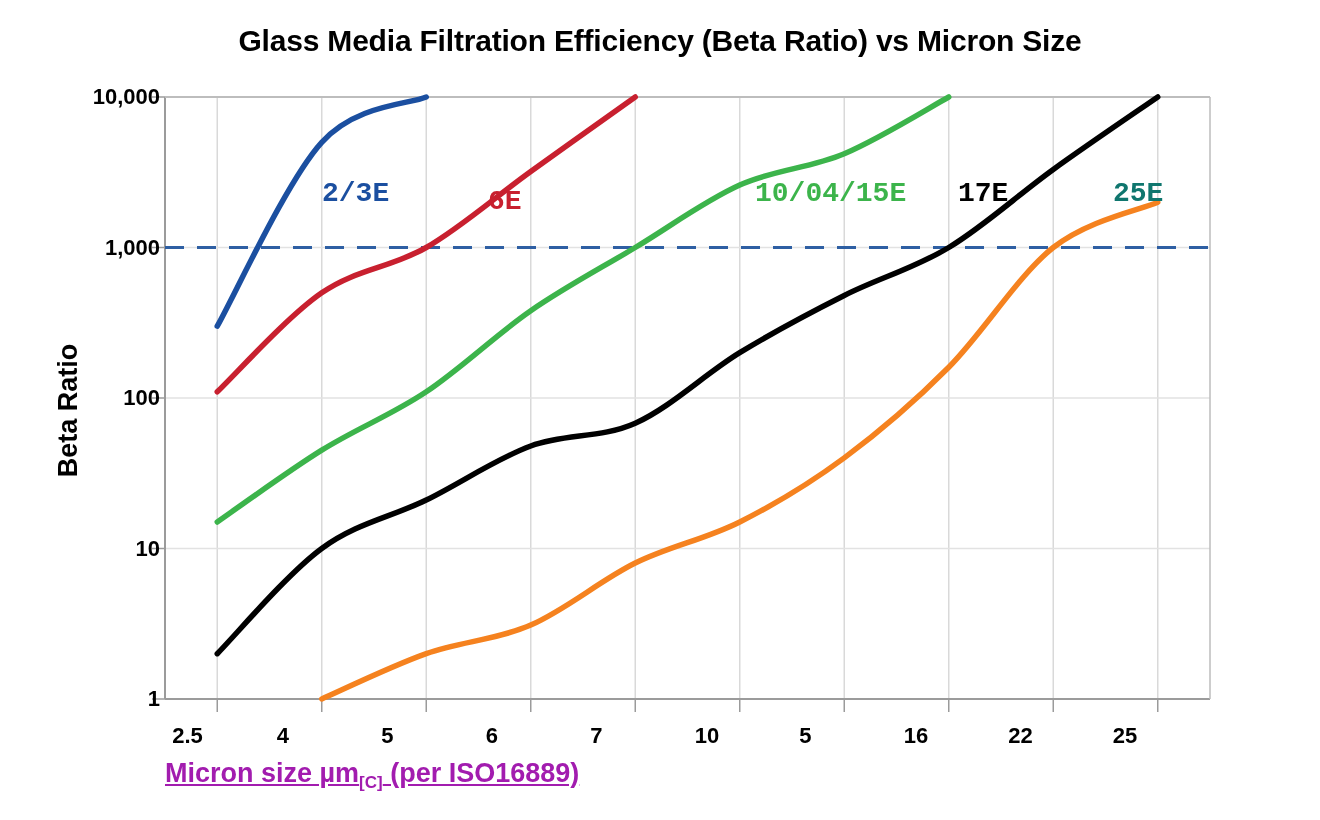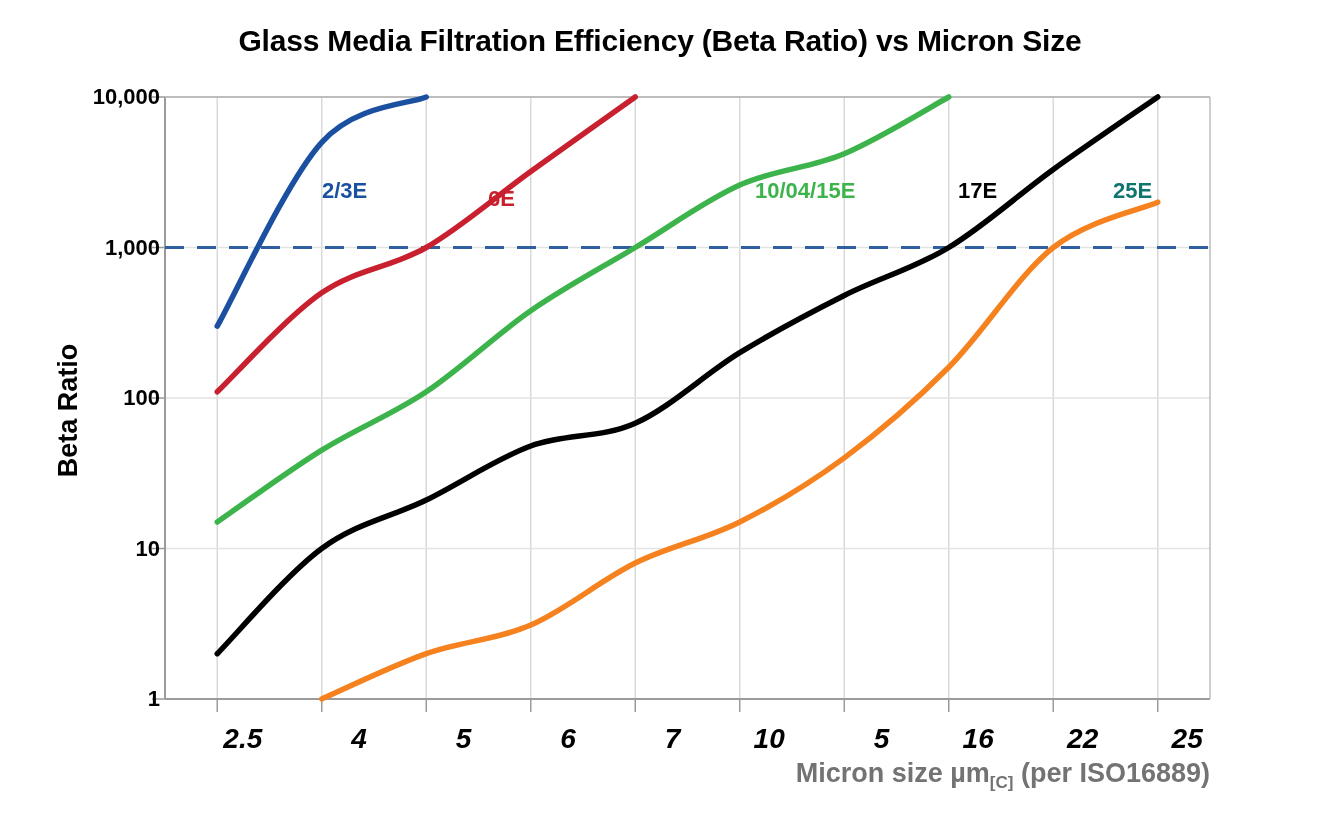--- a/index.html
+++ b/index.html
@@ -40,24 +40,25 @@
     font-weight: bold;
     color: #000000;
     transform: rotate(-90deg);
     transform-origin: center center;
   }
   .x-axis-title {
     position: absolute;
     left: 165px;
     top: 758px;
     width: 1045px;
-    text-align: right;
+    text-align: left;
     font-size: 27px;
     font-weight: bold;
-    color: #737373;
+    color: #a21caf;
+    text-decoration: underline;
   }
   .x-axis-title sub {
     font-size: 17px;
     vertical-align: -0.35em;
   }
   .plot-svg {
     position: absolute;
     left: 0;
     top: 0;
   }
@@ -66,34 +67,34 @@
     right: 1160px;
     text-align: right;
     width: 200px;
     font-size: 22px;
     font-weight: bold;
     color: #000000;
     line-height: 1;
   }
   .x-tick-label {
     position: absolute;
-    text-align: right;
+    text-align: left;
     width: 90px;
-    font-size: 28px;
+    font-size: 22px;
     font-weight: bold;
     color: #000000;
     line-height: 1;
-    font-style: italic;
   }
   .series-label {
     position: absolute;
-    font-size: 22px;
+    font-size: 28px;
     font-weight: bold;
     white-space: nowrap;
     line-height: 1;
+    font-family: Liberation Mono, monospace;
   }
 </style>
 </head>
 <body>
 
 <div id="stage">
 
   <div class="chart-title">Glass Media Filtration Efficiency (Beta Ratio) vs Micron Size</div>
 
   <div class="y-axis-title">Beta Ratio</div>

